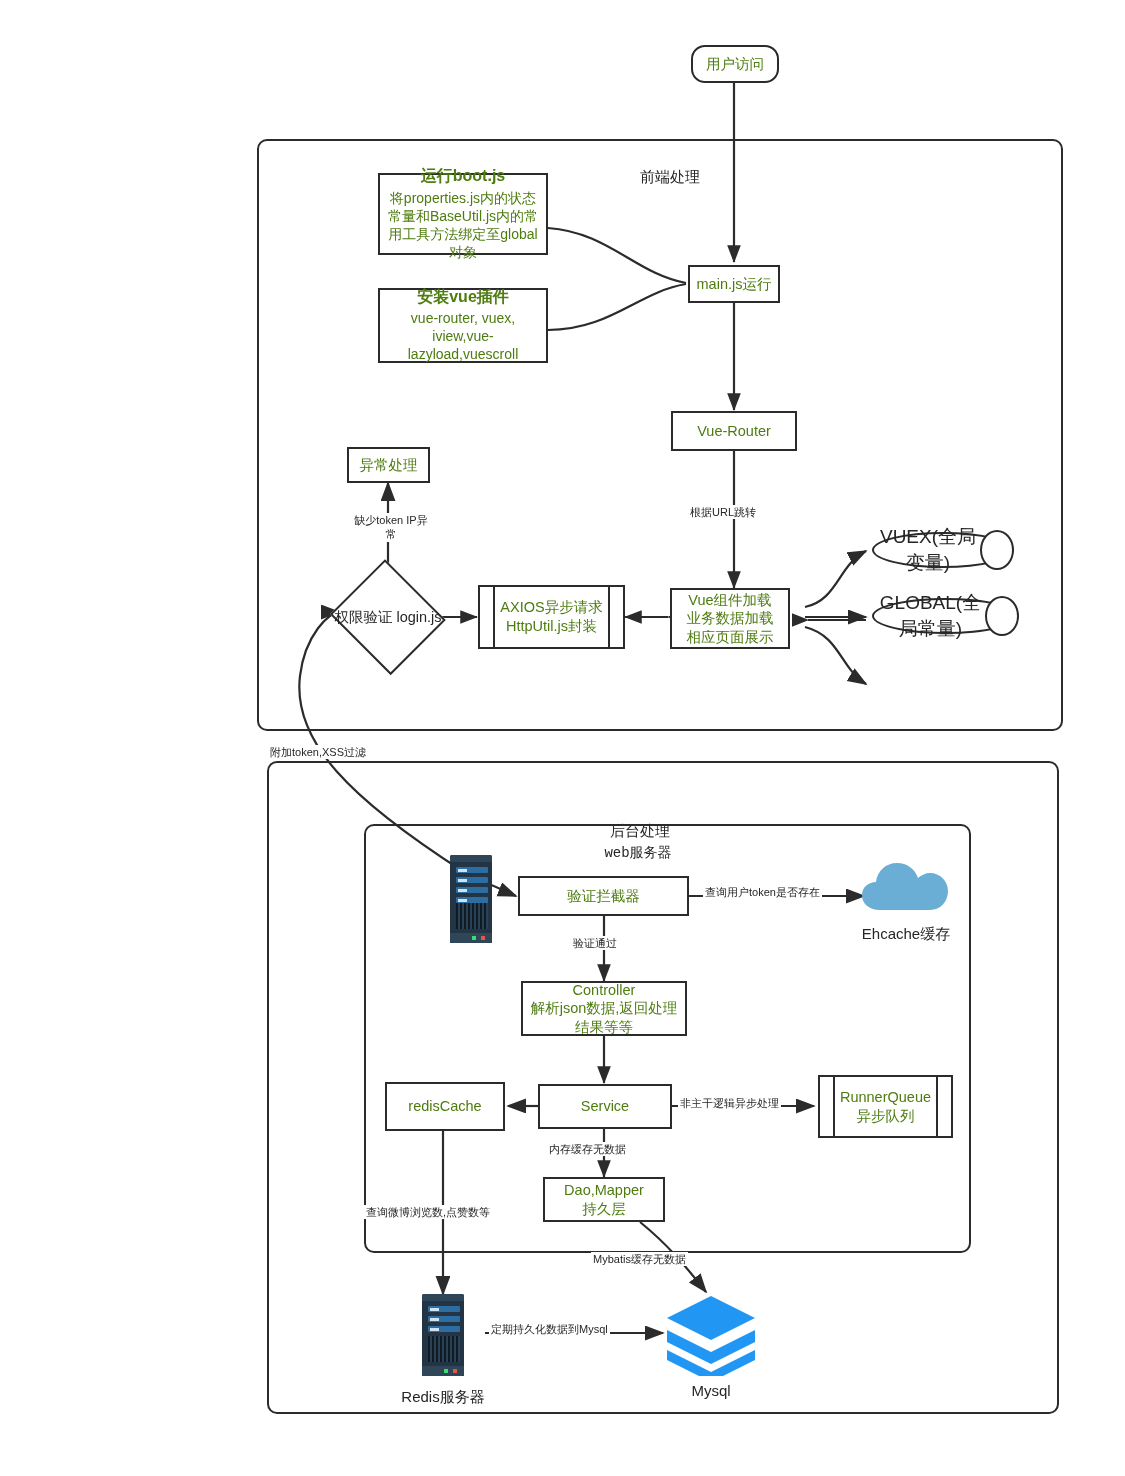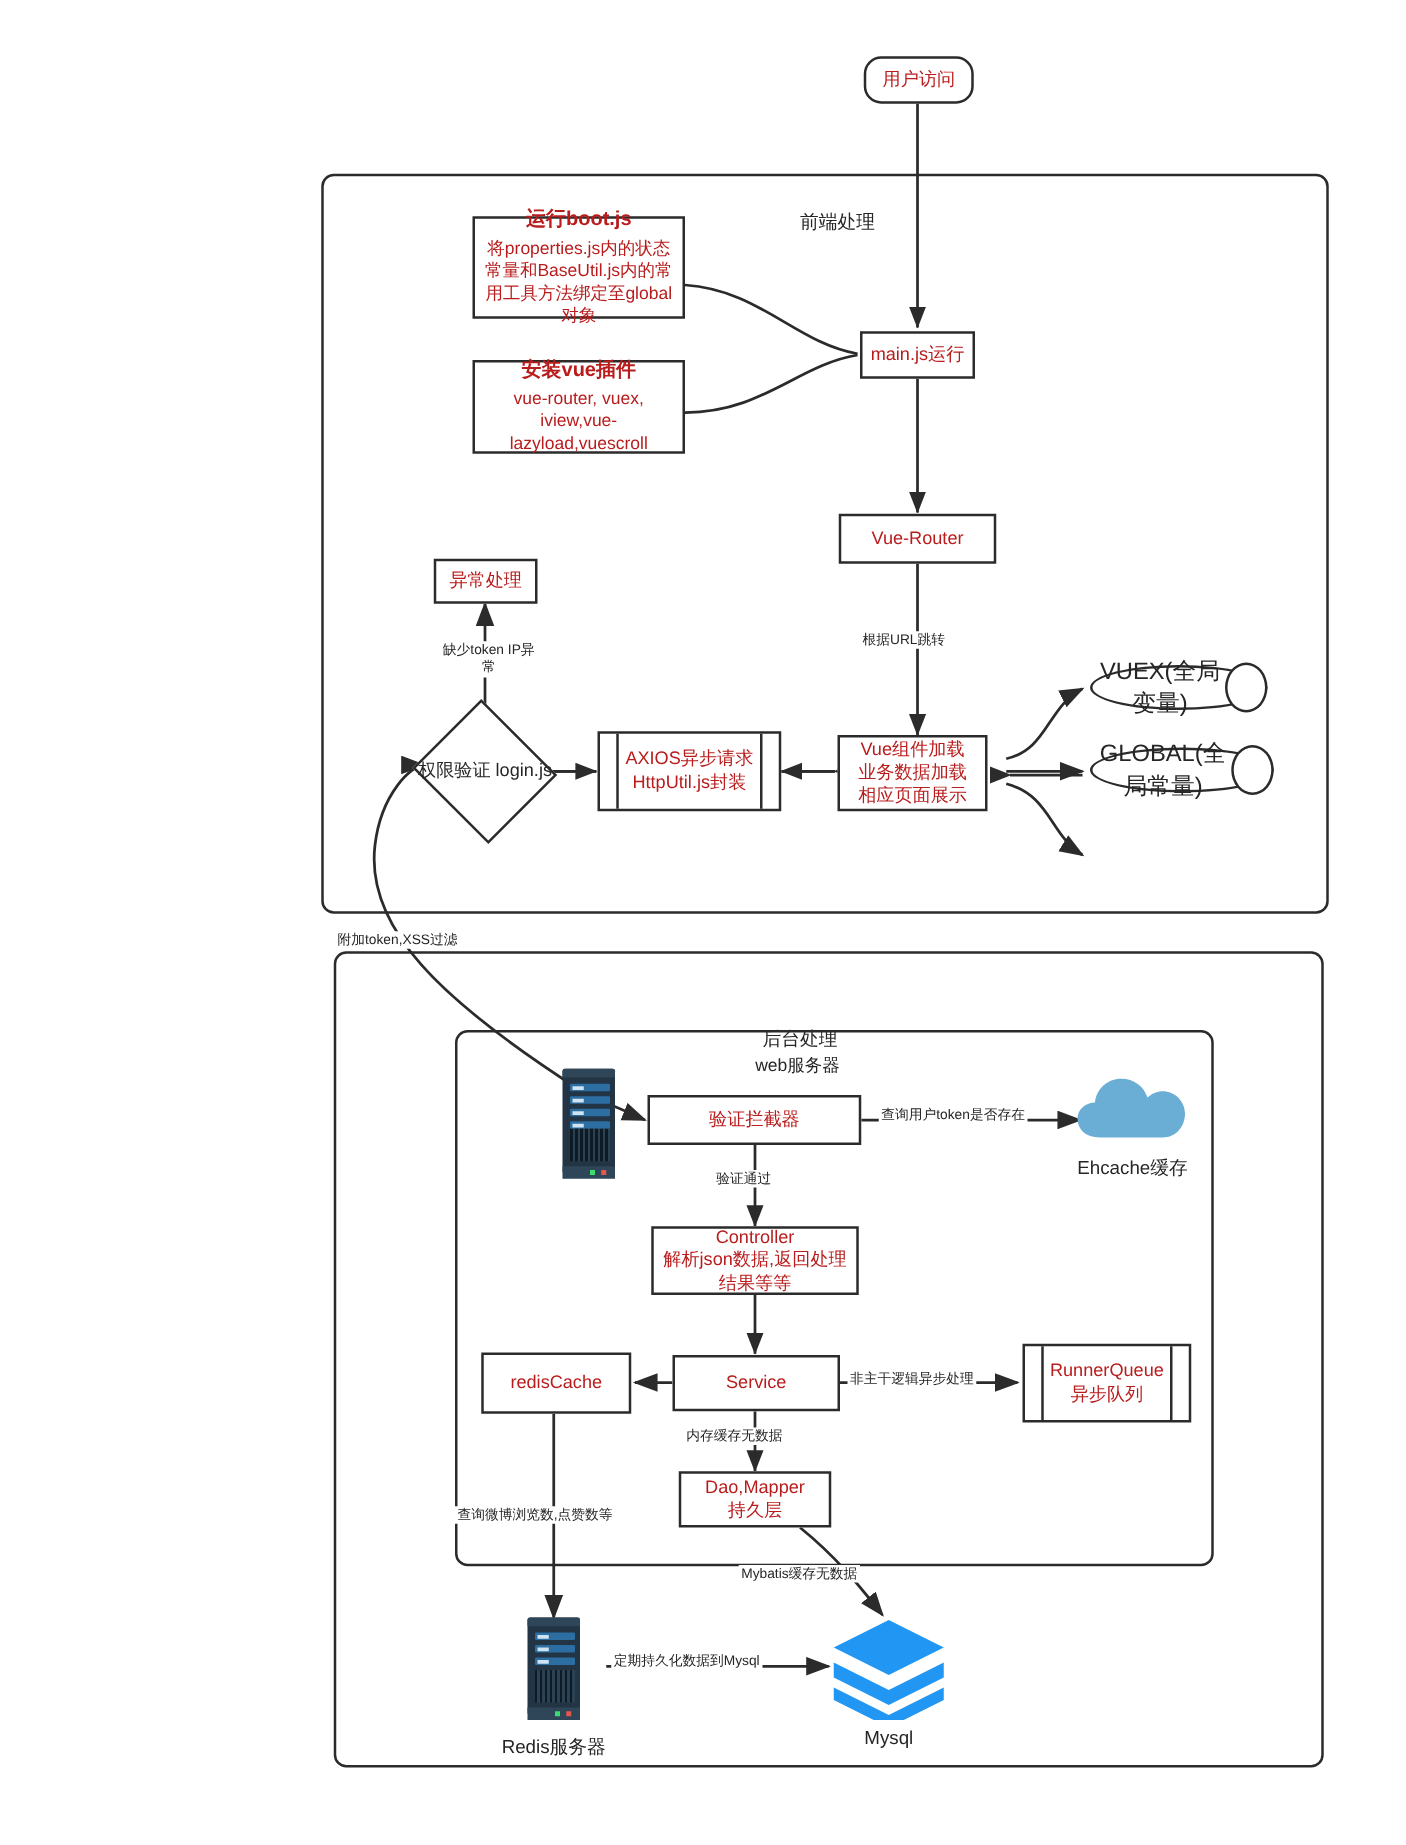--- a/index.html
+++ b/index.html
@@ -2,21 +2,21 @@
 <html><head>
 <meta charset="utf-8">
 <style>
   html,body{margin:0;padding:0;background:#ffffff;}
   body{font-family:"Liberation Sans","DejaVu Sans",sans-serif;color:#222222;}
   #stage{position:relative;width:1125px;height:1476px;background:#ffffff;overflow:hidden;}
   #wires{position:absolute;left:0;top:0;width:1125px;height:1476px;pointer-events:none;}
 
   .node{position:absolute;box-sizing:border-box;background:#ffffff;border:2px solid #2b2b2b;
         display:flex;flex-direction:column;justify-content:center;
-        text-align:center;font-size:14.5px;line-height:1.28;color:#b91c1c;}
+        text-align:center;font-size:14.5px;line-height:1.28;color:#4d7c0f;}
   .node span{display:block;white-space:nowrap;}
   .node.wrap span{white-space:normal;}
   .rounded{border-radius:14px;}
   .ttl{font-weight:bold;font-size:16px;margin-bottom:3px;}
   .sub{font-size:14px;}
 
   
   .rails::before,.rails::after{content:"";position:absolute;top:0;bottom:0;width:0;border-left:2px solid #2b2b2b;}
   .rails::before{left:13px;}
   .rails::after{right:13px;}
@@ -198,21 +198,21 @@
     <div class="ctext">GLOBAL(全局常量)</div>
   </div>
 
 
   <div class="lbl" style="left:268px;top:745px;">附加token,XSS过滤</div>
 
   <div class="frame" style="left:267px;top:761px;width:792px;height:653px;"></div>
   <div class="capt" style="left:580px;top:800px;width:120px;margin-top:22px;">后台处理</div>
 
   <div class="frame" style="left:364px;top:824px;width:607px;height:429px;"></div>
-  <div class="capt" style="left:578px;top:844px;width:120px;font-size:14px;">web服务器</div>
+  <div class="capt" style="left:578px;top:844px;width:120px;font-size:14px;font-family:Liberation Mono, monospace;">web服务器</div>
 
   <div class="server" style="left:446px;top:855px;width:50px;height:92px;">
     <div class="srv-body"></div>
     <div class="srv-top"></div>
     <div class="srv-bays">
       <div class="bay"></div>
       <div class="bay"></div>
       <div class="bay"></div>
       <div class="bay"></div>
     </div>

